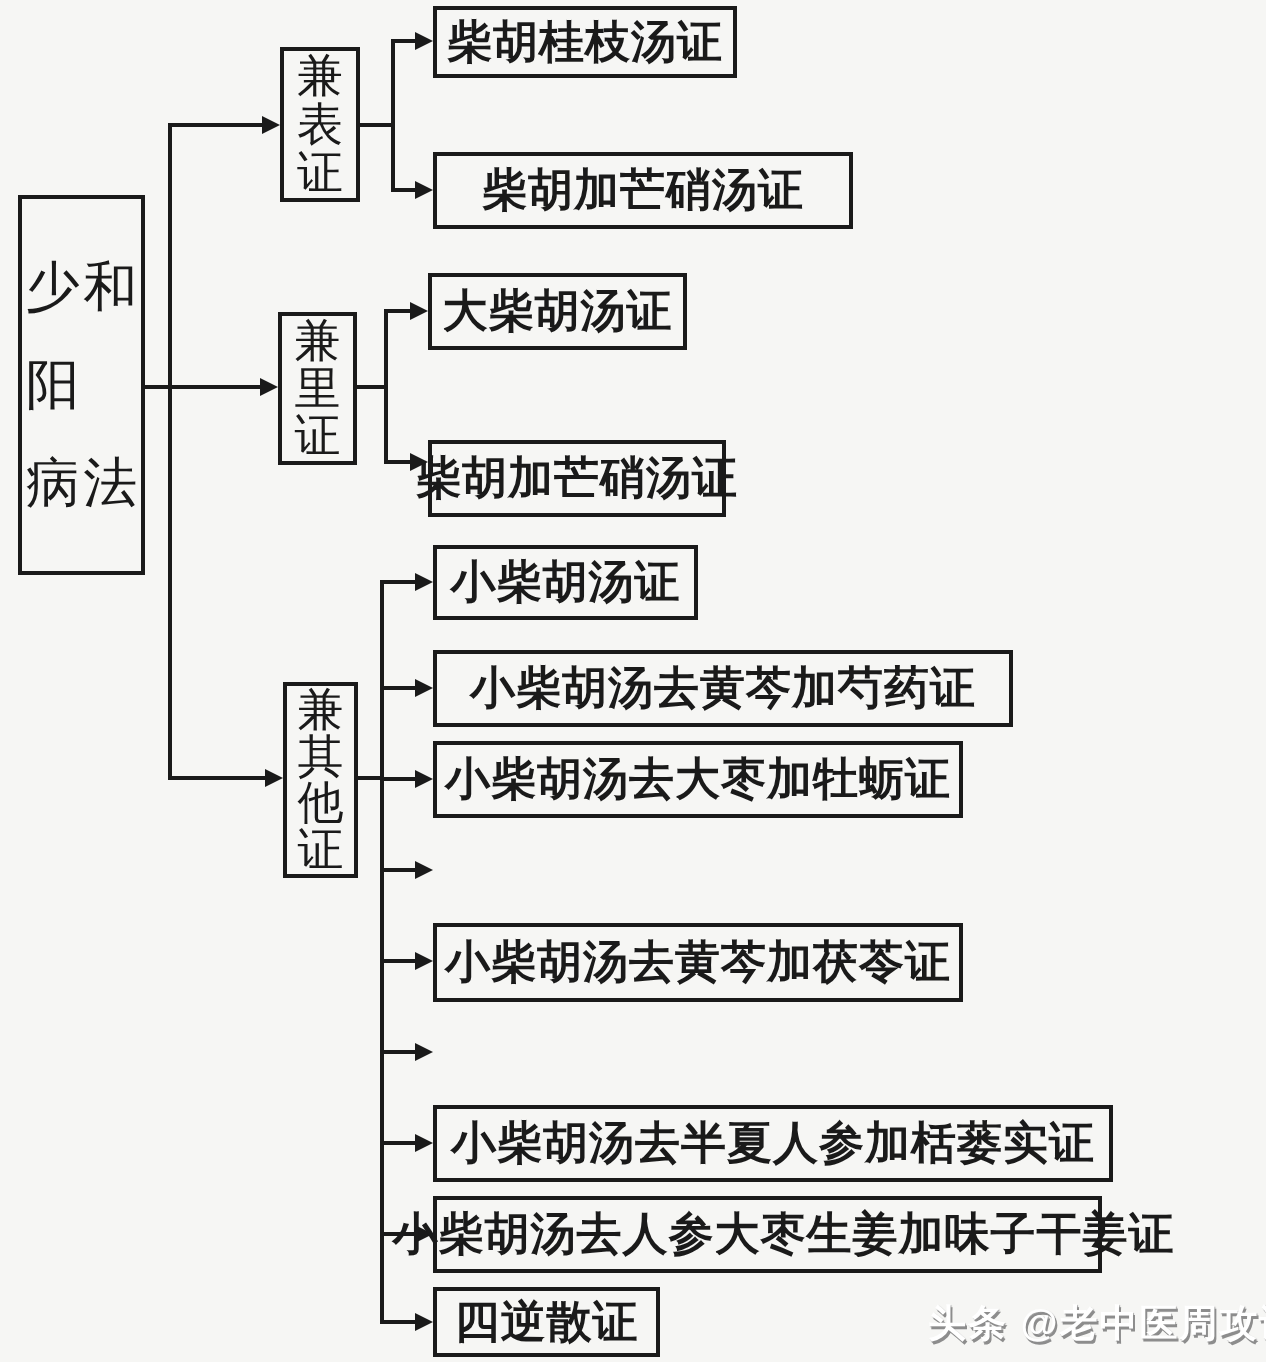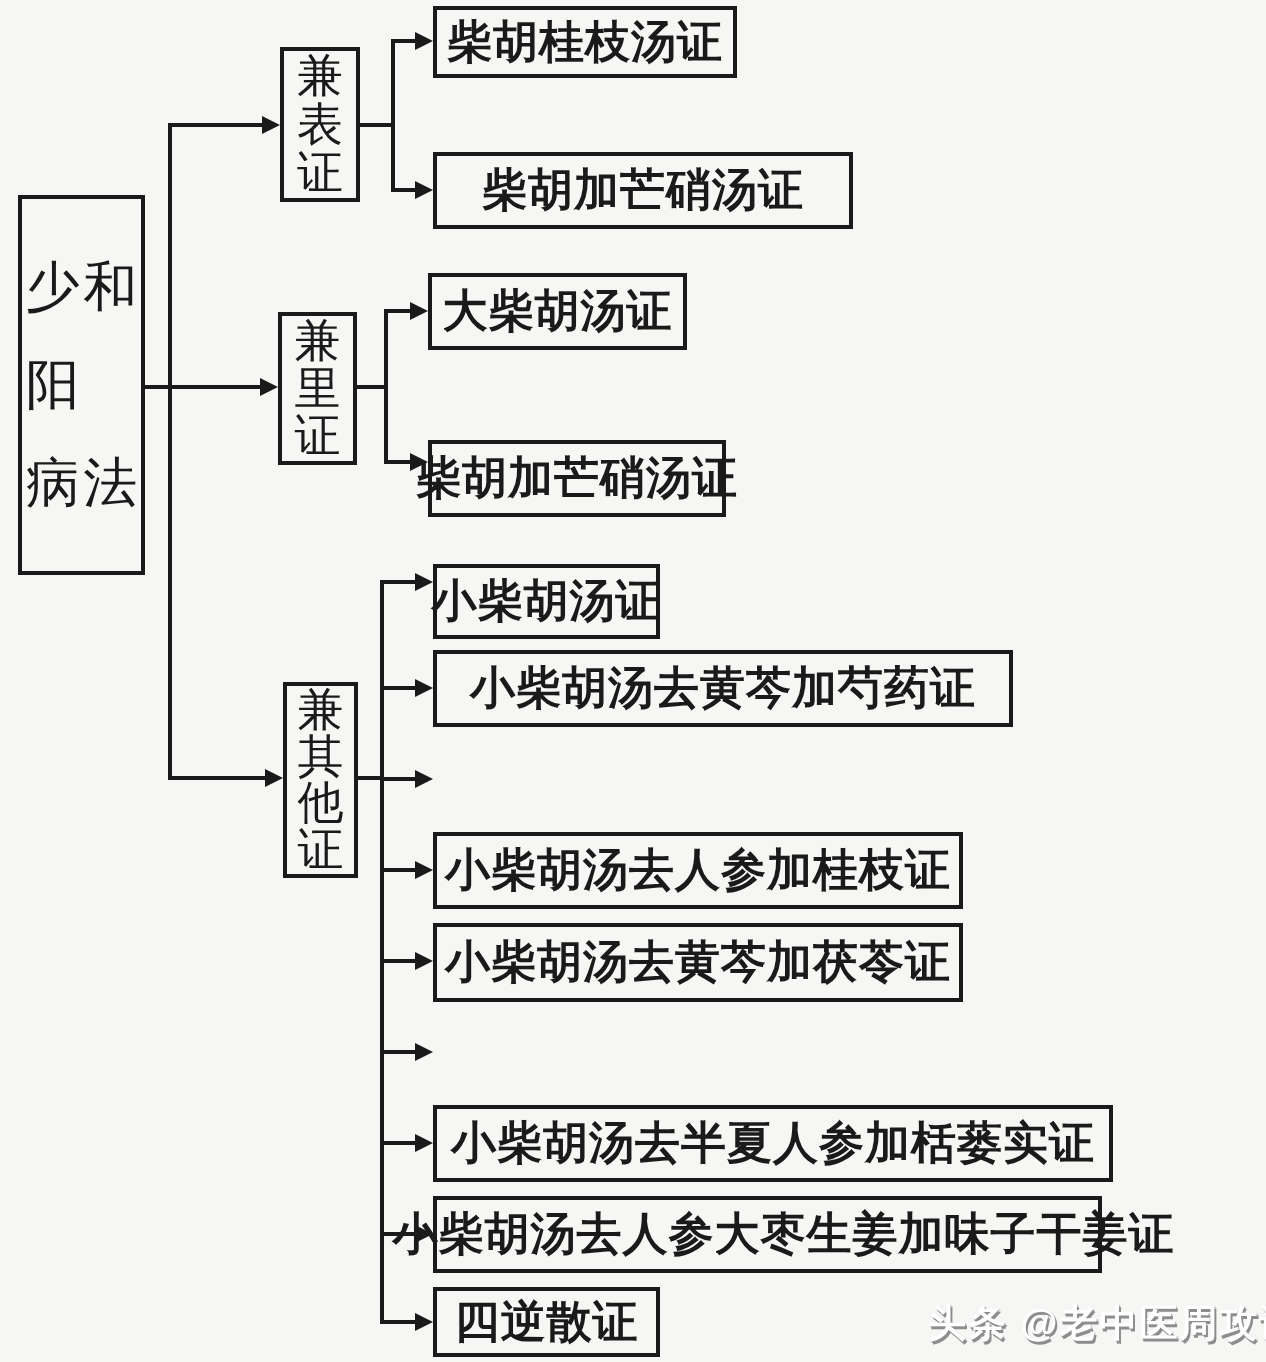--- a/index.html
+++ b/index.html
@@ -160,23 +160,23 @@
   <div class="ar" style="left:415px;top:952px;"></div>
   <div class="hl" style="left:382px;top:1050px;width:33px;"></div>
   <div class="ar" style="left:415px;top:1043px;"></div>
   <div class="hl" style="left:382px;top:1141px;width:33px;"></div>
   <div class="ar" style="left:415px;top:1134px;"></div>
   <div class="hl" style="left:382px;top:1232px;width:33px;"></div>
   <div class="ar" style="left:415px;top:1225px;"></div>
   <div class="hl" style="left:382px;top:1320px;width:33px;"></div>
   <div class="ar" style="left:415px;top:1313px;"></div>
 
-  <div class="box leaf" style="left:433px;top:545px;width:227px;height:75px;margin-top:19px;">小柴胡汤证</div>
+  <div class="box leaf" style="left:433px;top:545px;width:265px;height:75px;">小柴胡汤证</div>
   <div class="box leaf" style="left:433px;top:650px;width:580px;height:77px;">小柴胡汤去黄芩加芍药证</div>
-  <div class="box leaf" style="left:433px;top:832px;width:530px;height:77px;">小柴胡汤去人参加桂枝证</div>
+  <div class="box leaf" style="left:433px;top:741px;width:530px;height:77px;">小柴胡汤去大枣加牡蛎证</div>
   <div class="box leaf" style="left:433px;top:923px;width:530px;height:79px;">小柴胡汤去黄芩加茯苓证</div>
   <div class="box leaf" style="left:433px;top:1105px;width:680px;height:77px;">小柴胡汤去半夏人参加栝蒌实证</div>
   <div class="box leaf" style="left:433px;top:1196px;width:669px;height:77px;padding-left:32px;">小柴胡汤去人参大枣生姜加味子干姜证</div>
   <div class="box leaf" style="left:433px;top:1287px;width:227px;height:70px;">四逆散证</div>
 
   <div class="watermark">头条 @老中医周攻谋</div>
 
 </div>
 
 </body></html>

